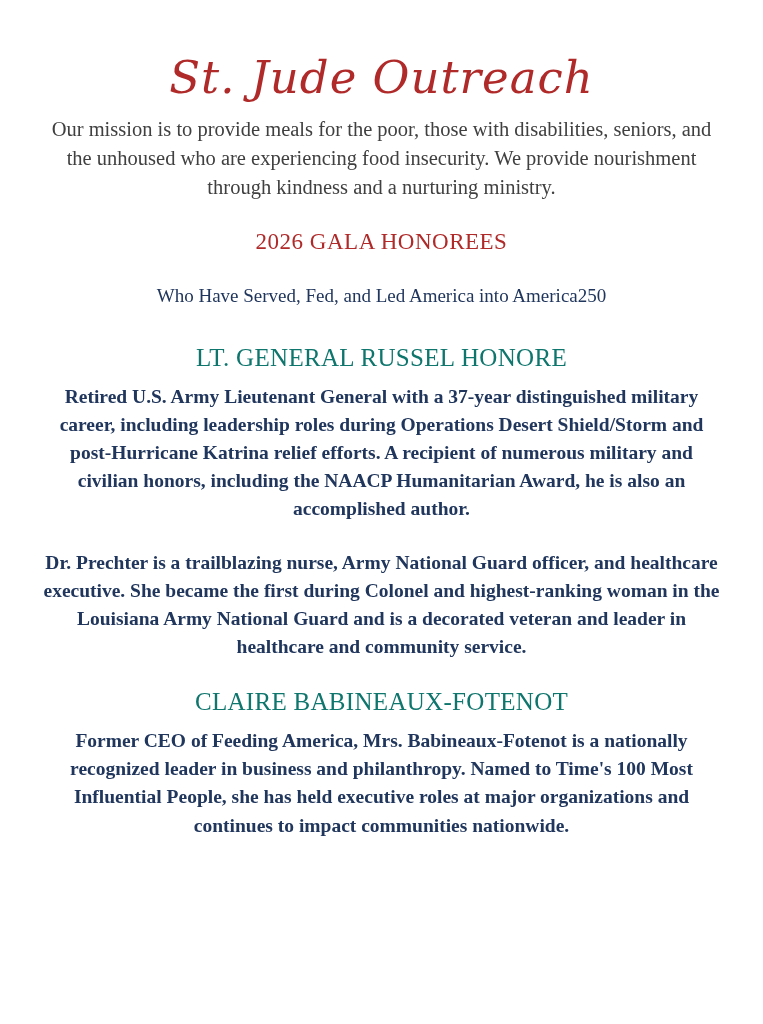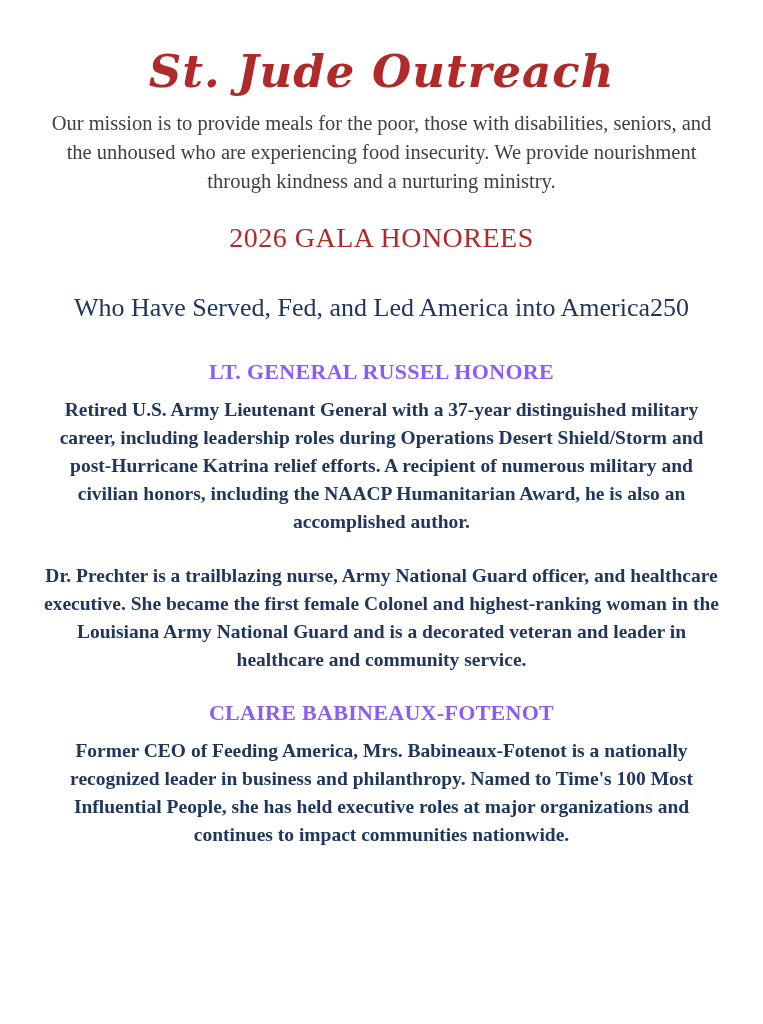--- a/index.html
+++ b/index.html
@@ -23,64 +23,64 @@
     flex-direction: column;
     align-items: center;
   }
   .brand-title {
     font-family: "DejaVu Serif", "Liberation Serif", serif;
     font-style: italic;
     font-size: 45px;
     line-height: 1.05;
     color: #b02a2a;
     letter-spacing: 1px;
-    margin: 0 0 14px 0;
+    margin: 6px 0 14px 0;
     text-align: center;
-    font-weight: 700;
+    font-weight: 400;
   }
   .mission {
     font-size: 20.5px;
     line-height: 1.42;
     text-align: center;
     color: #404040;
     max-width: 660px;
     margin: 0 0 26px 0;
   }
   .gala-heading {
-    font-size: 28px;
+    font-size: 23px;
     line-height: 1.1;
     color: #b02a2a;
     text-align: center;
     letter-spacing: 0.5px;
     margin: 0 0 22px 0;
     font-weight: 400;
   }
   .gala-sub {
-    font-size: 26px;
+    font-size: 19px;
     line-height: 1.3;
     text-align: right;
     color: #20365c;
-    margin: 16px 0 34px 0;
+    margin: 8px 0 34px 0;
   }
   .honoree {
     width: 100%;
     max-width: 700px;
     text-align: center;
     margin-bottom: 26px;
   }
   .honoree:last-child {
     margin-bottom: 0;
   }
   .honoree-name {
-    font-size: 22px;
+    font-size: 25px;
     line-height: 1.2;
     letter-spacing: 0.3px;
-    color: #8b5cf6;
+    color: #0f766e;
     margin: 0 0 10px 0;
-    font-weight: 700;
+    font-weight: 400;
   }
   .honoree-bio {
     font-size: 19.5px;
     line-height: 1.44;
     color: #20365c;
     margin: 0 auto;
     max-width: 680px;
     font-weight: bold;
   }
 </style>
@@ -96,21 +96,21 @@
   <h2 class="gala-heading">2026 GALA HONOREES</h2>
 
   <p class="gala-sub">Who Have Served, Fed, and Led America into America250</p>
 
   <section class="honoree">
     <h3 class="honoree-name">LT. GENERAL RUSSEL HONORE</h3>
     <p class="honoree-bio">Retired U.S. Army Lieutenant General with a 37-year distinguished military career, including leadership roles during Operations Desert Shield/Storm and post-Hurricane Katrina relief efforts. A recipient of numerous military and civilian honors, including the NAACP Humanitarian Award, he is also an accomplished author.</p>
   </section>
 
   <section class="honoree">
-    <p class="honoree-bio">Dr. Prechter is a trailblazing nurse, Army National Guard officer, and healthcare executive. She became the first female Colonel and highest-ranking woman in the Louisiana Army National Guard and is a decorated veteran and leader in healthcare and community service.</p>
+    <p class="honoree-bio">Dr. Prechter is a trailblazing nurse, Army National Guard officer, and healthcare executive. She became the first during Colonel and highest-ranking woman in the Louisiana Army National Guard and is a decorated veteran and leader in healthcare and community service.</p>
   </section>
 
   <section class="honoree">
     <h3 class="honoree-name">CLAIRE BABINEAUX-FOTENOT</h3>
     <p class="honoree-bio">Former CEO of Feeding America, Mrs. Babineaux-Fotenot is a nationally recognized leader in business and philanthropy. Named to Time's 100 Most Influential People, she has held executive roles at major organizations and continues to impact communities nationwide.</p>
   </section>
 
 </div>
 
 </body></html>

